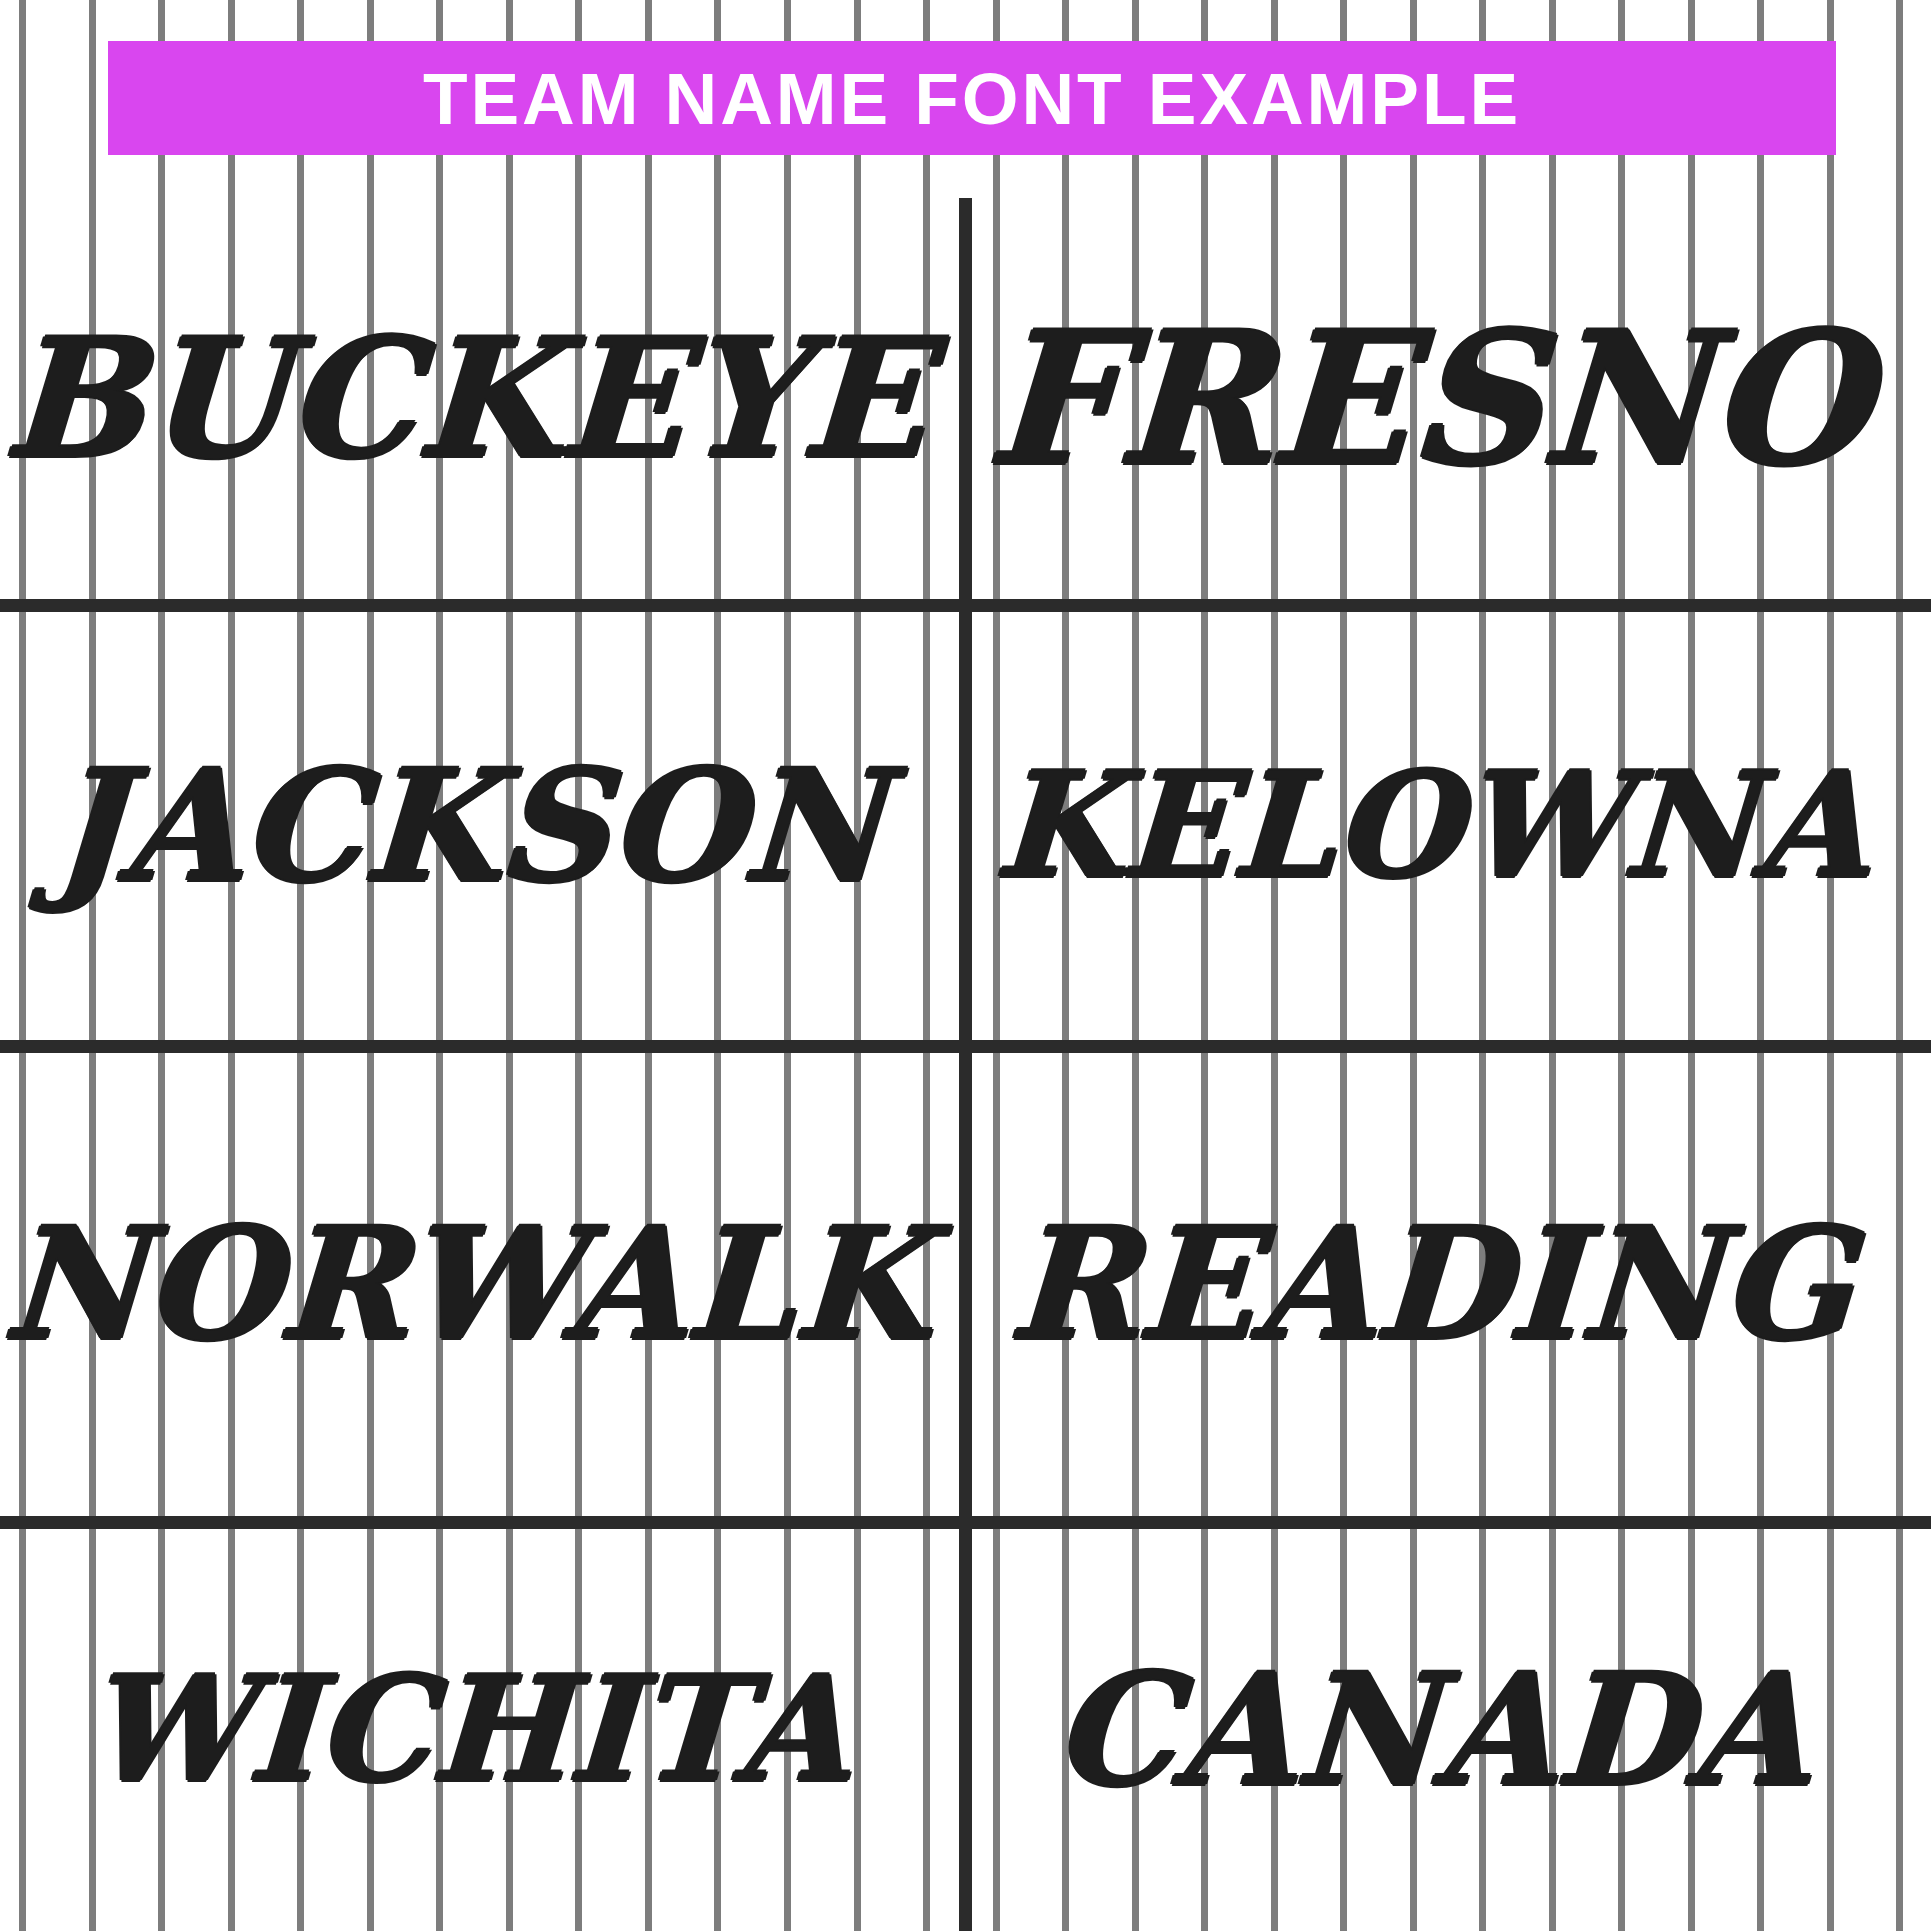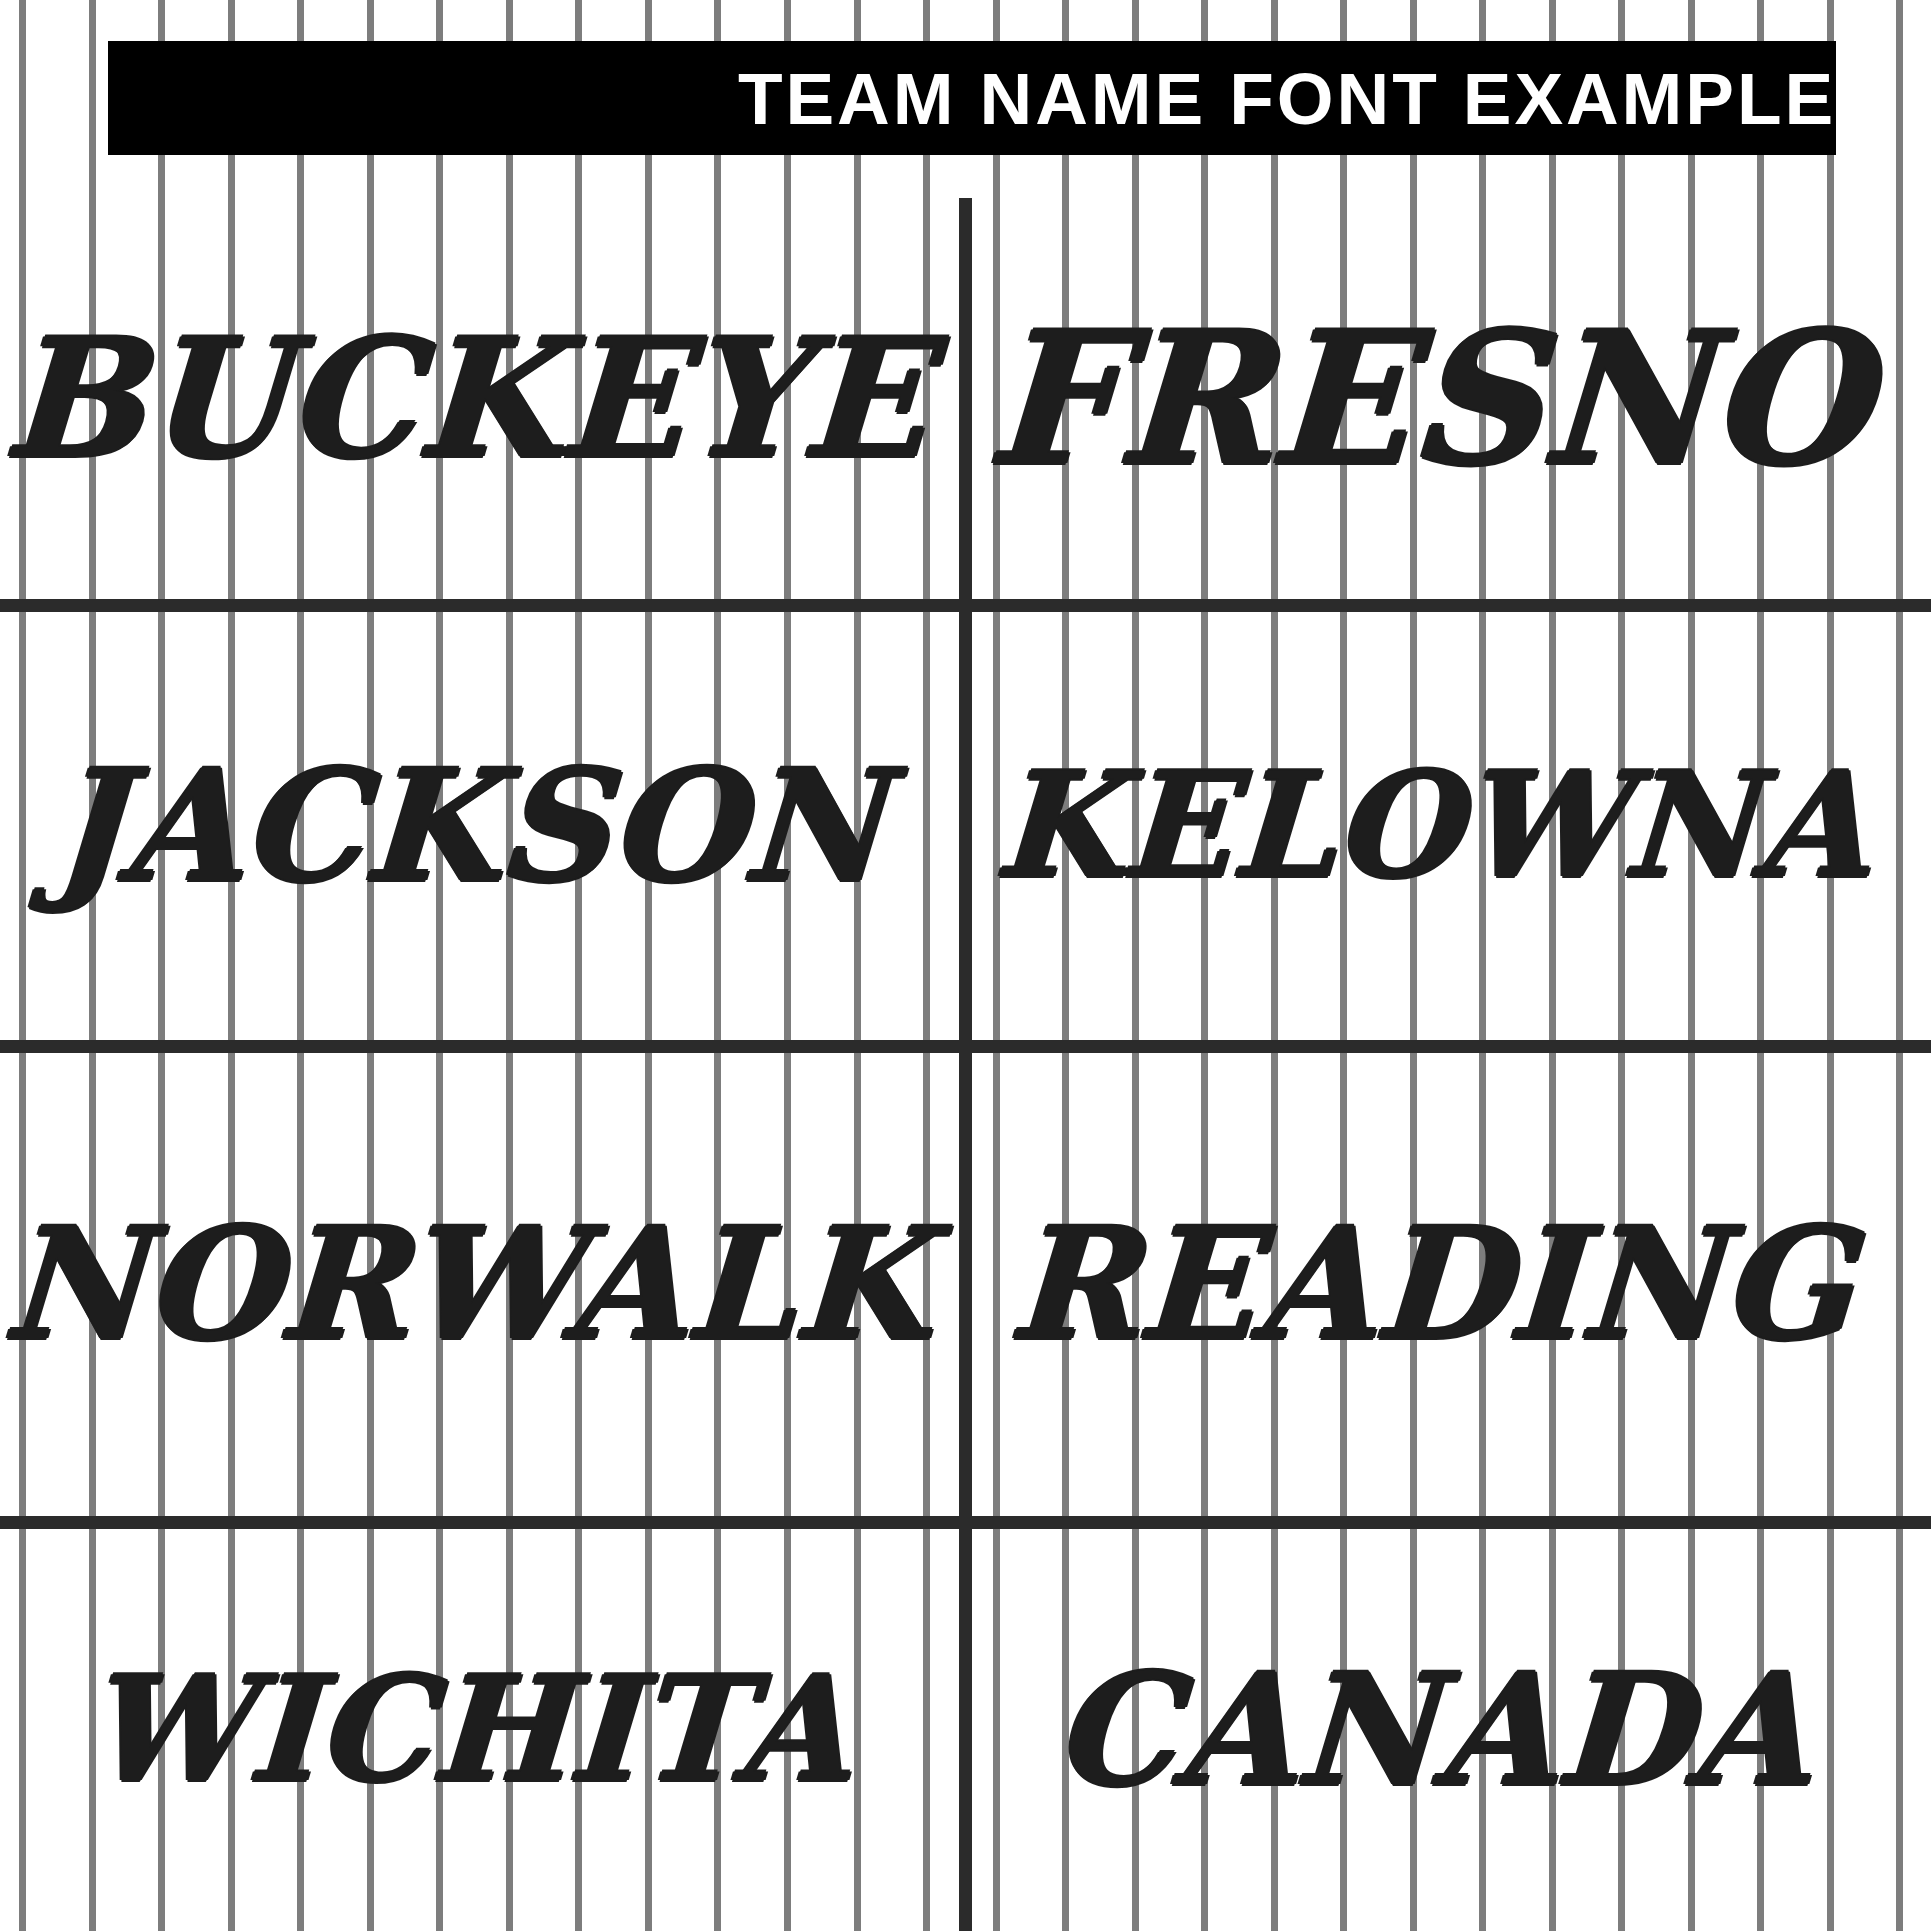--- a/index.html
+++ b/index.html
@@ -36,25 +36,25 @@
     background: #7d7d7d;
   }
 
   
   #banner {
     position: absolute;
     left: 108px;
     top: 41px;
     width: 1728px;
     height: 114px;
-    background: #000000;
+    background: #d946ef;
     z-index: 3;
     display: flex;
     align-items: center;
-    justify-content: flex-end;
+    justify-content: center;
   }
   #banner-title {
     color: #ffffff;
     font-family: "Liberation Sans", sans-serif;
     font-weight: bold;
     font-size: 73px;
     letter-spacing: 2.9px;
     white-space: nowrap;
     line-height: 1;
   }

